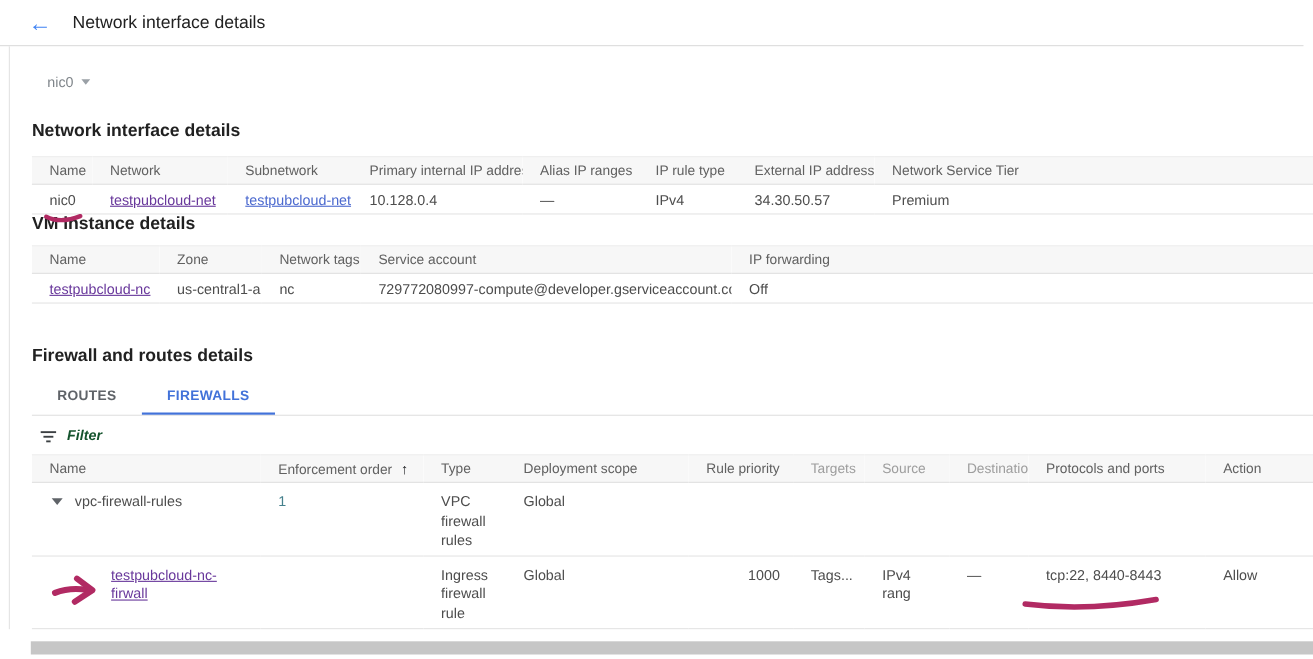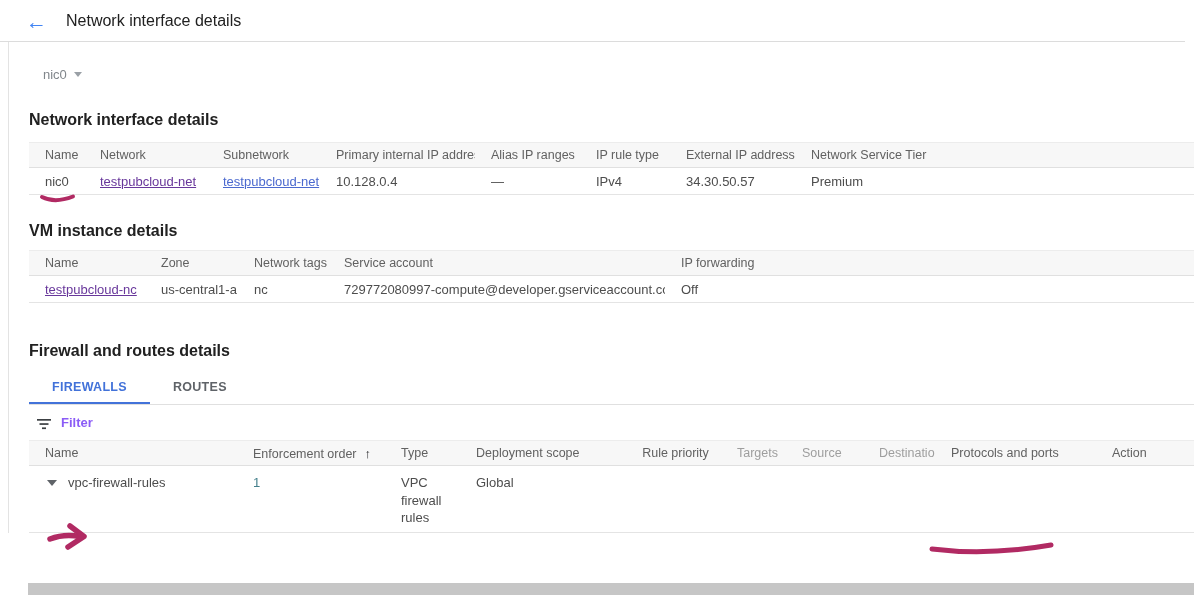--- a/index.html
+++ b/index.html
@@ -18,21 +18,21 @@
   
   .content{margin-left:8px;border-left:1px solid #e3e3e3;padding-left:20px;}
 
   .selector-row{padding-top:25px;display:flex;align-items:baseline;}
   .selector-label{font-size:16px;font-weight:700;color:#212121;}
   .selector-value{margin-left:14px;font-size:13px;color:#80868b;display:inline-flex;align-items:center;cursor:pointer;}
   .caret-down{width:0;height:0;border-left:4px solid transparent;border-right:4px solid transparent;border-top:5px solid #9aa0a6;margin-left:7px;display:inline-block;}
 
   .section-title{font-size:16px;font-weight:700;color:#212121;margin:0;}
   .st-1{margin-top:29px;margin-bottom:13px;}
-  .st-2{margin-top:27px;margin-bottom:10px;}
+  .st-2{margin-bottom:10px;}
   .st-3{margin-top:39px;margin-bottom:0;}
 
   
   table{border-collapse:collapse;table-layout:fixed;width:1165px;font-size:13px;}
   th{background:#f7f7f7;border-top:1px solid #ececec;border-bottom:1px solid #e0e0e0;
      font-weight:400;color:#616161;text-align:left;font-size:12.5px;
      height:24px;padding:0 8px 0 16px;white-space:nowrap;overflow:hidden;}
   td{border-bottom:1px solid #e4e4e4;padding:5px 8px 5px 16px;color:#4d4d4d;white-space:nowrap;overflow:hidden;}
   .t-basic td{height:16px;}
   a{cursor:pointer;}
@@ -55,21 +55,21 @@
 
   
   .tabs{display:flex;border-bottom:1px solid #e0e0e0;margin-top:13px;width:1165px;}
   .tab{height:29px;line-height:29px;padding:0 23px;font-size:12.5px;font-weight:700;letter-spacing:.3px;cursor:pointer;}
   .tab-active{color:#4272d9;border-bottom:2px solid #4272d9;}
   .tab-inactive{color:#5f6368;}
 
   
   .filter-row{display:flex;align-items:center;height:35px;padding-left:7px;}
   .filter-icon{flex:none;margin-top:2px;}
-  .filter-label{margin-left:9px;font-size:13px;font-weight:700;color:#8b5cf6;}
+  .filter-label{margin-left:9px;font-size:13px;font-weight:700;color:#14532d;font-style:italic;}
   .filter-input{border:none;outline:none;margin-left:17px;font-size:13px;color:#424242;width:420px;font-family:"Liberation Sans",sans-serif;}
   .filter-input::placeholder{color:#9e9e9e;opacity:1;}
 
   
   .annotations{position:absolute;left:0;top:0;width:1194px;height:599px;pointer-events:none;z-index:6;}
   .annotations path{stroke:#b12a63;fill:none;stroke-linecap:round;stroke-linejoin:round;}
 
   
   .hscrollbar{position:absolute;left:28px;right:0;bottom:4px;height:12px;background:#c6c6c6;cursor:pointer;}
 </style>
@@ -157,22 +157,22 @@
           <td>nc</td>
           <td>729772080997-compute@developer.gserviceaccount.com</td>
           <td>Off</td>
         </tr>
       </tbody>
     </table>
 
     <h2 class="section-title st-3">Firewall and routes details</h2>
 
     <div class="tabs">
+      <div class="tab tab-inactive">ROUTES</div>
       <div class="tab tab-active">FIREWALLS</div>
-      <div class="tab tab-inactive">ROUTES</div>
     </div>
 
     <div class="filter-row">
       <svg class="filter-icon" width="16" height="14" viewBox="0 0 16 14">
         <rect x="1" y="2" width="14" height="1.7" fill="#3c4043"></rect>
         <rect x="3.5" y="6.2" width="9" height="1.7" fill="#3c4043"></rect>
         <rect x="6" y="10.4" width="4" height="1.7" fill="#3c4043"></rect>
       </svg>
       <span class="filter-label">Filter</span>
     </div>
@@ -217,20 +217,32 @@
           <td><span class="enf-val">1</span></td>
           <td>VPC firewall rules</td>
           <td>Global</td>
           <td class="cell-right"></td>
           <td></td>
           <td></td>
           <td></td>
           <td></td>
           <td></td>
         </tr>
+        <tr class="row-h2">
+          <td class="fw-row2-name"><a class="link-visited">testpubcloud-nc-firwall</a></td>
+          <td></td>
+          <td>Ingress firewall rule</td>
+          <td>Global</td>
+          <td class="cell-right">1000</td>
+          <td class="clip">Tags...</td>
+          <td class="clip">IPv4 rang</td>
+          <td>—</td>
+          <td class="clip">tcp:22, 8440-8443</td>
+          <td>Allow</td>
+        </tr>
       </tbody>
     </table>
 
   </div>
 
   <svg class="annotations" viewBox="0 0 1194 599">
     <path d="M42 197 Q55 203.5 73 196.5" stroke-width="4"></path>
     <path d="M50 539 Q64 533.5 80 536.5" stroke-width="5.5"></path>
     <path d="M70 526 L84 536.5 L68 547" stroke-width="5.5"></path>
     <path d="M932 549 Q988 556 1051 545" stroke-width="5"></path>

